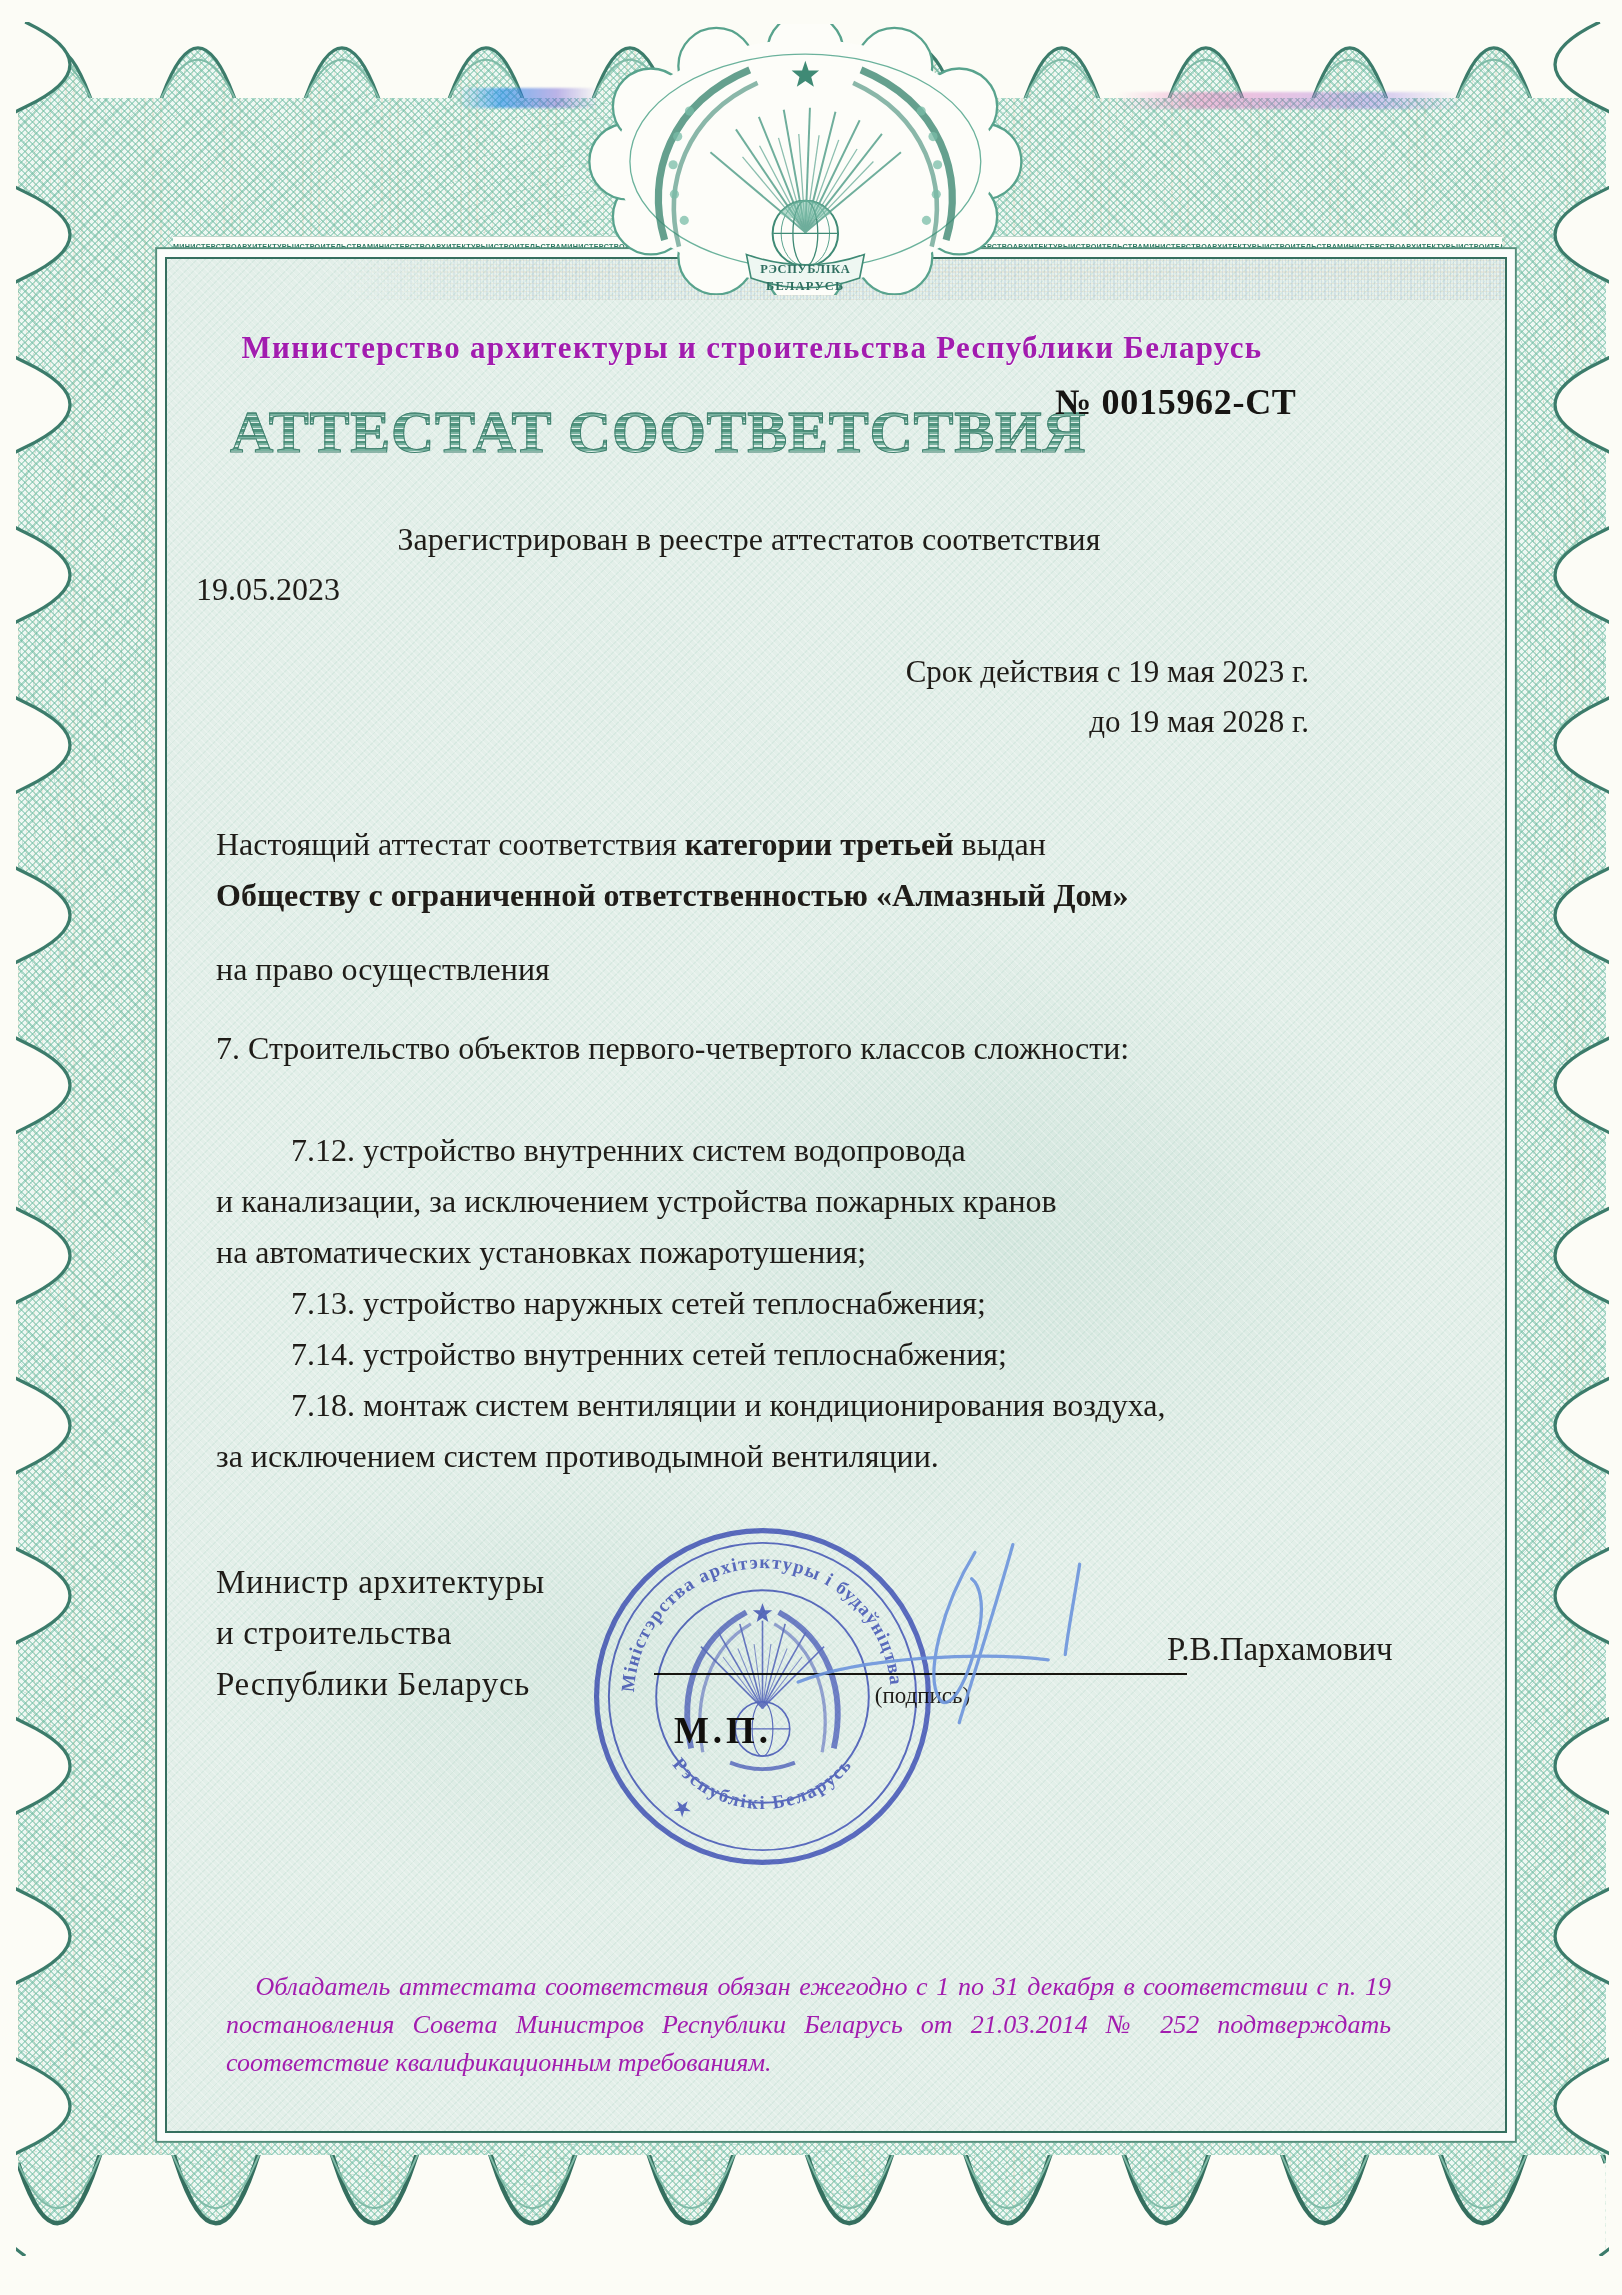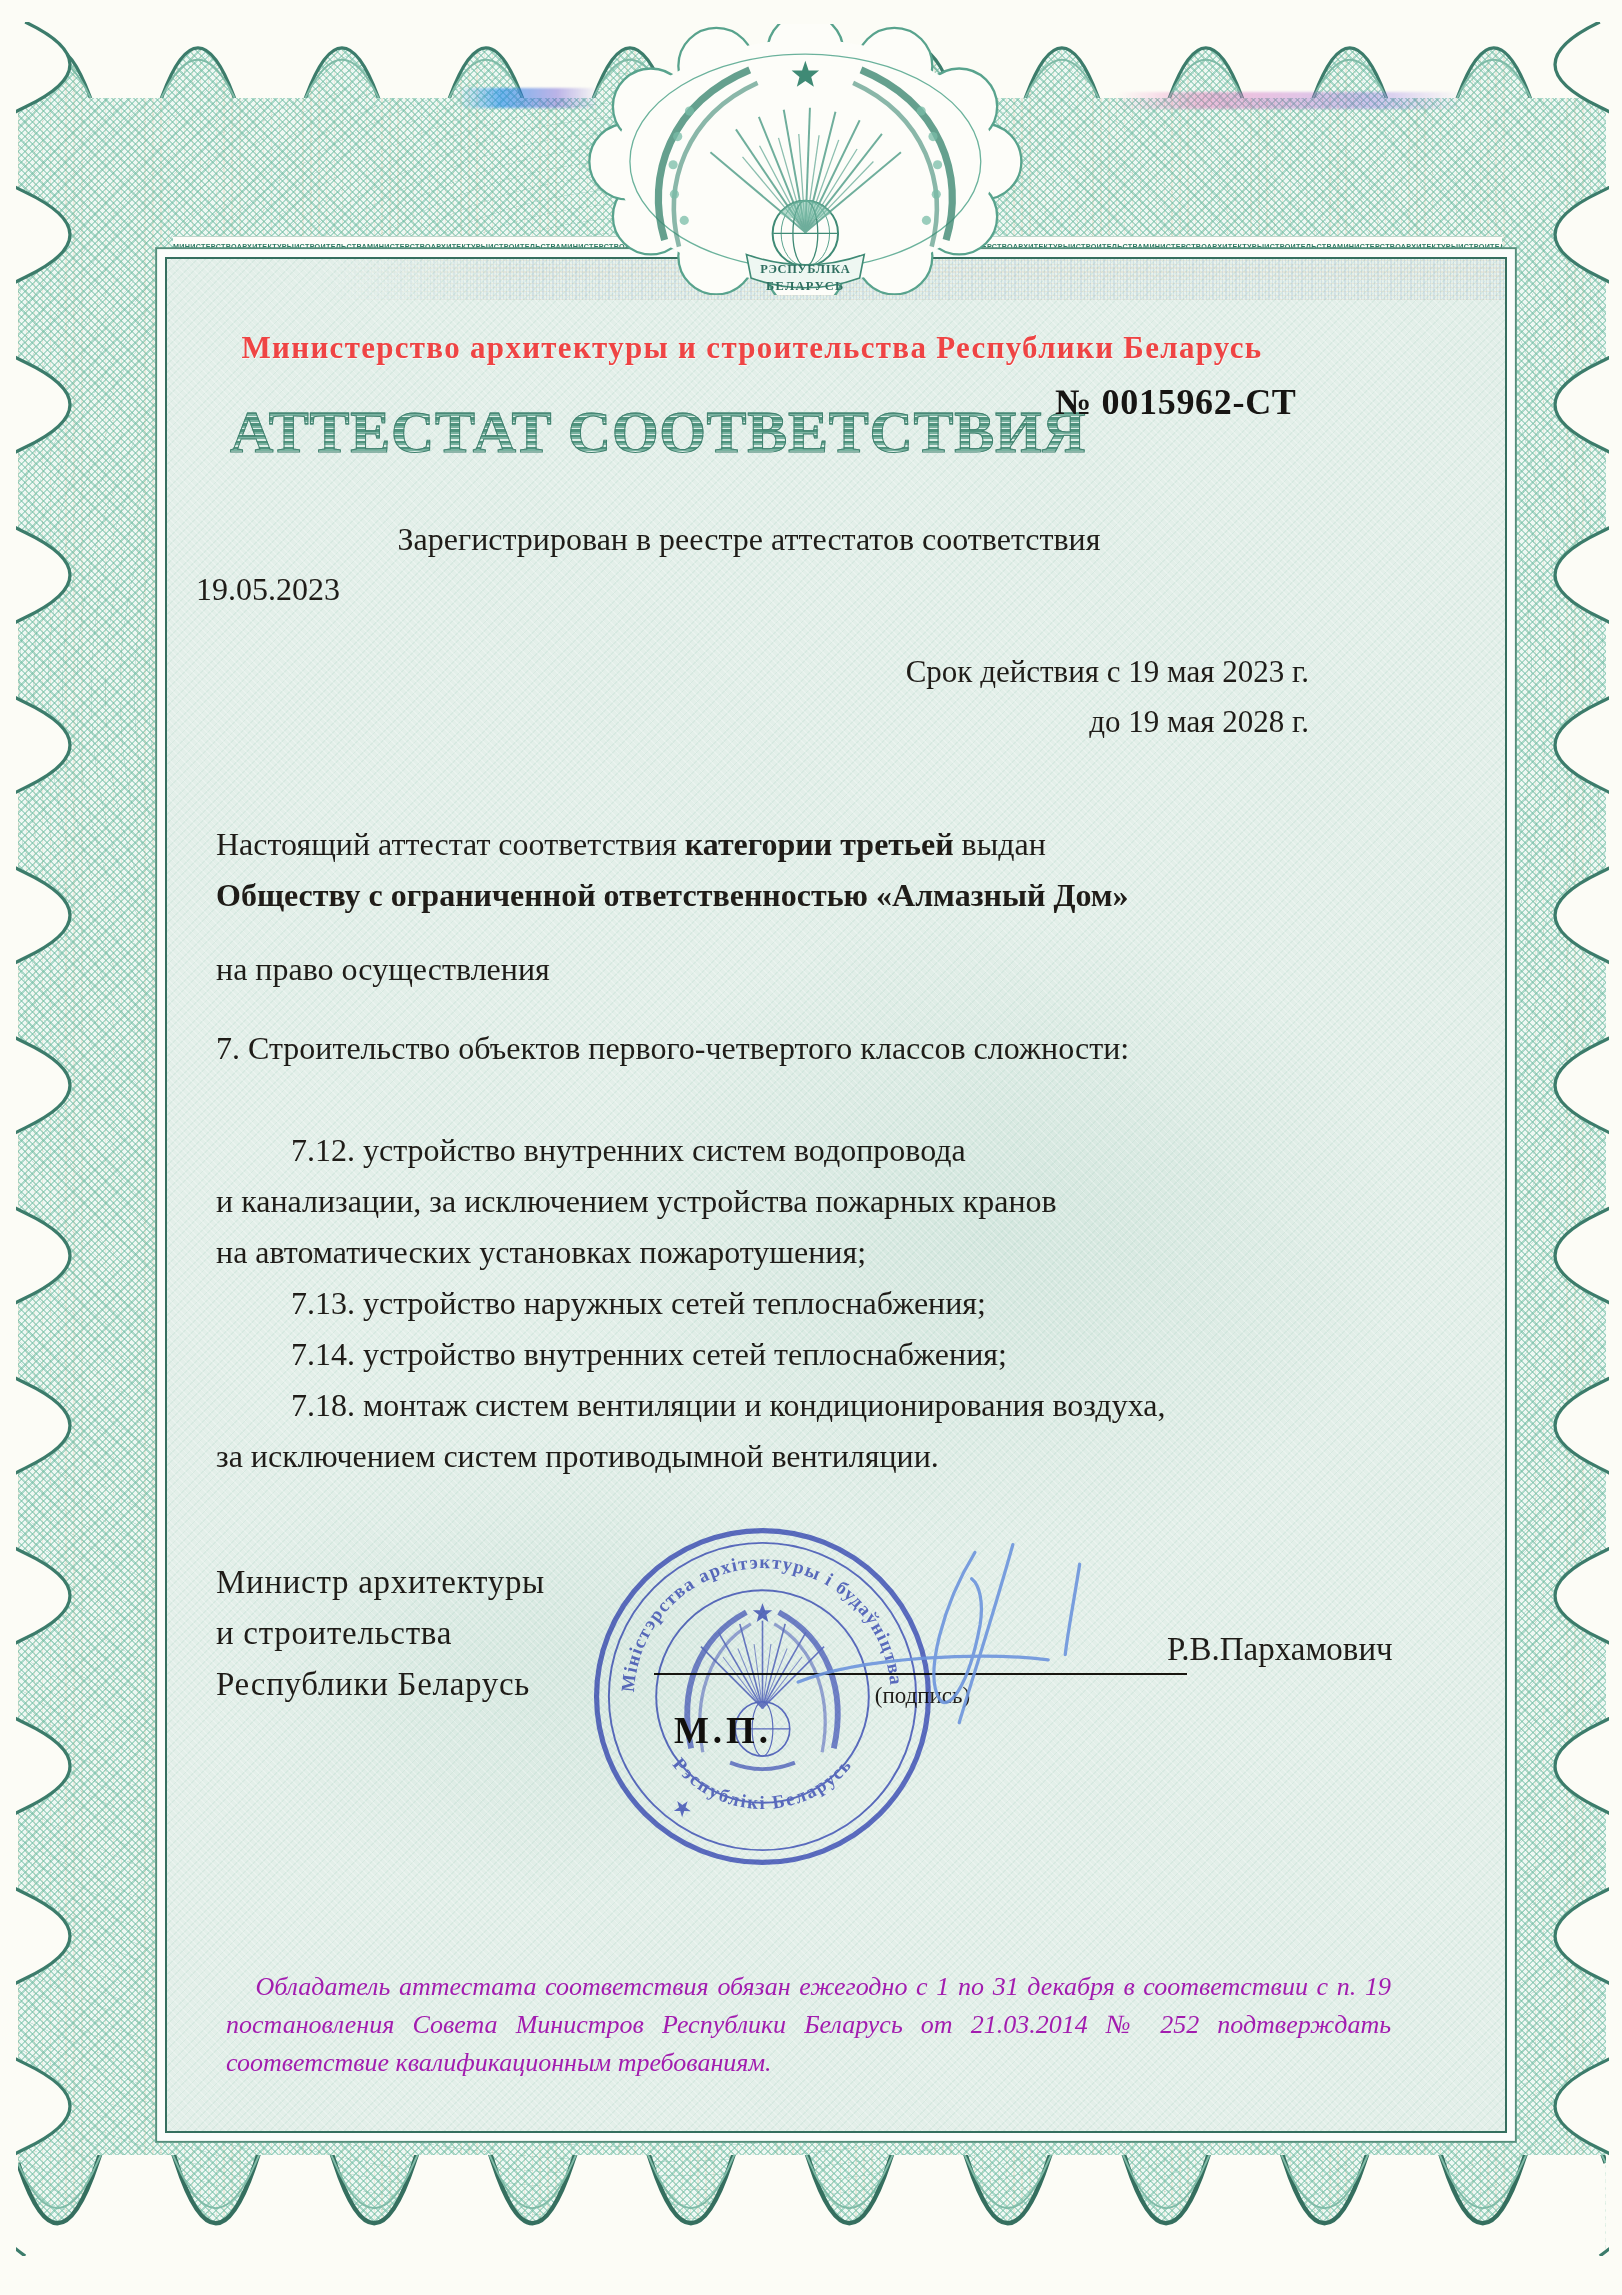--- a/index.html
+++ b/index.html
@@ -48,21 +48,21 @@
   .content::before{content:"";position:absolute;left:151px;right:0;top:0;height:41px;opacity:.55;
     background:
       repeating-linear-gradient(90deg, rgba(115,155,205,.30) 0 1.3px, rgba(255,255,255,0) 1.3px 3.3px),
       repeating-linear-gradient(0deg, rgba(220,160,100,.22) 0 1.3px, rgba(255,255,255,0) 1.3px 3.9px);
     -webkit-mask-image:linear-gradient(90deg, rgba(0,0,0,0), #000 18%);
             mask-image:linear-gradient(90deg, rgba(0,0,0,0), #000 18%);}
 
   
   .t{position:absolute;color:#1f1c18;}
   .ministry{left:209px;top:330px;width:1086px;text-align:center;font-size:31px;font-weight:bold;
-    color:#ef4444;letter-spacing:1.3px;text-shadow:0.7px 0.7px 0 rgba(255,255,255,.55);}
+    color:#a21caf;letter-spacing:1.3px;text-shadow:0.7px 0.7px 0 rgba(255,255,255,.55);}
   .cert-title{left:230px;top:398px;font-size:60px;font-weight:bold;letter-spacing:0.7px;color:#5f9f8b;
     -webkit-text-stroke:1px #41816f;}
   @supports (-webkit-background-clip: text){
     .cert-title{background-image:repeating-linear-gradient(0deg,#4f937e 0 2.6px,#ddeee7 2.6px 3.9px,#79b2a0 3.9px 5.9px);
       -webkit-background-clip:text;background-clip:text;-webkit-text-fill-color:transparent;}
   }
   .cert-number{left:1055px;top:381px;font-size:36px;font-weight:bold;color:#171513;letter-spacing:0.7px;}
   .reg-line{left:196px;top:521px;width:1106px;text-align:center;font-size:32px;}
   .reg-date{left:196px;top:571px;width:1106px;text-align:left;font-size:32px;}
   .validity{left:720px;width:589px;text-align:right;font-size:31px;}

